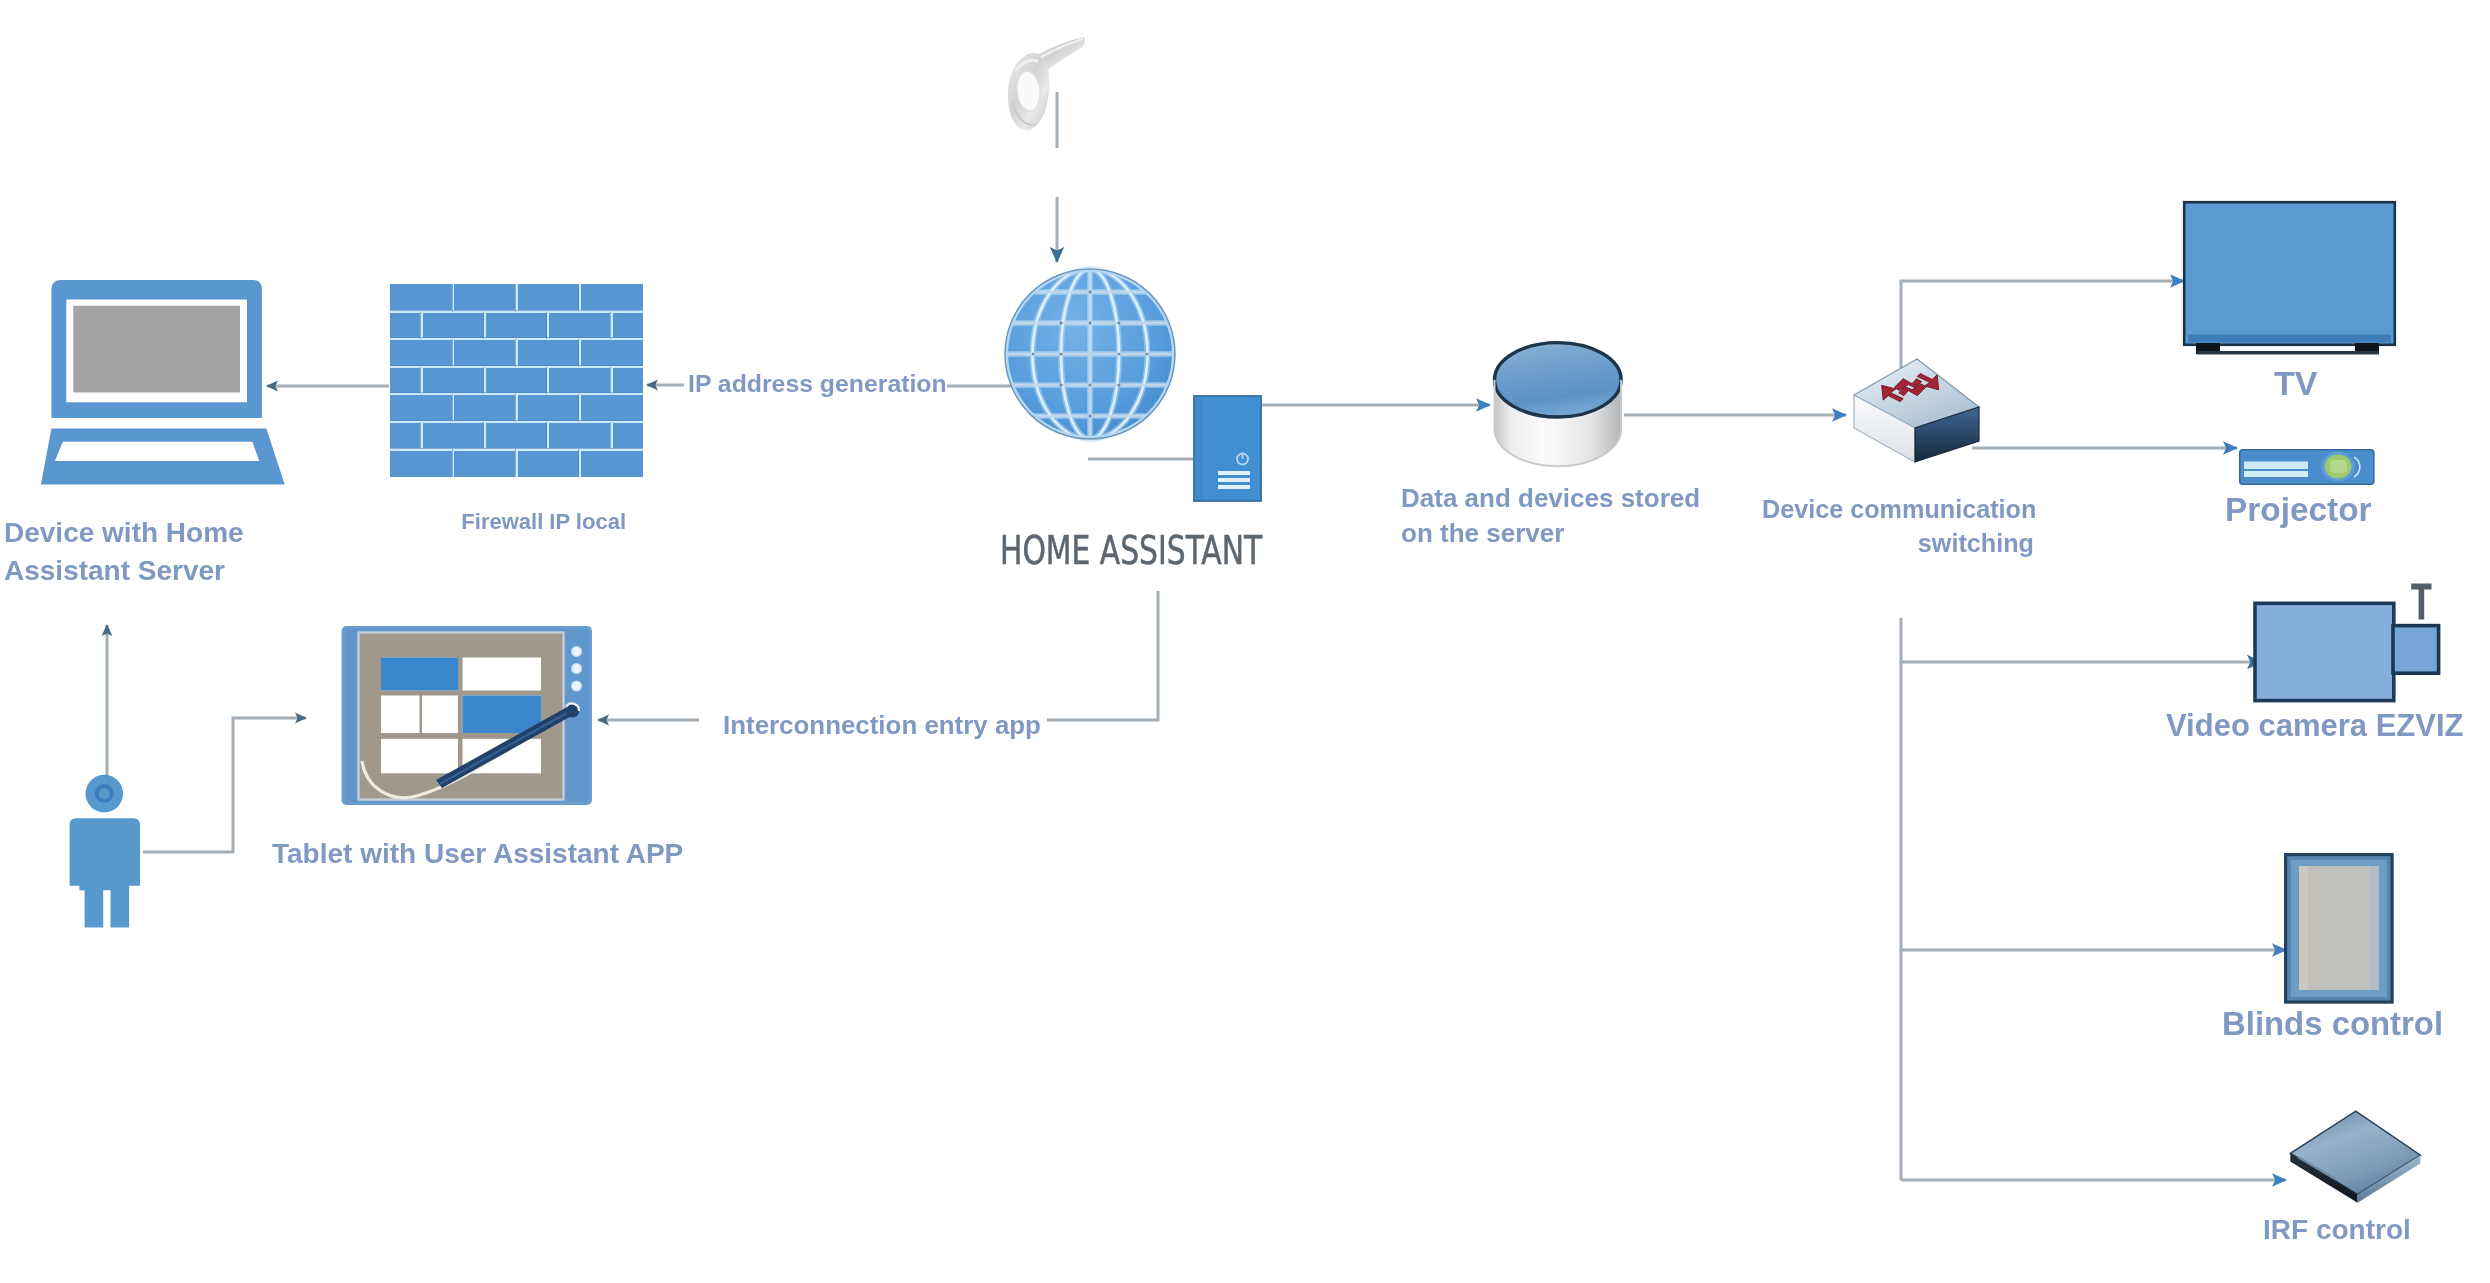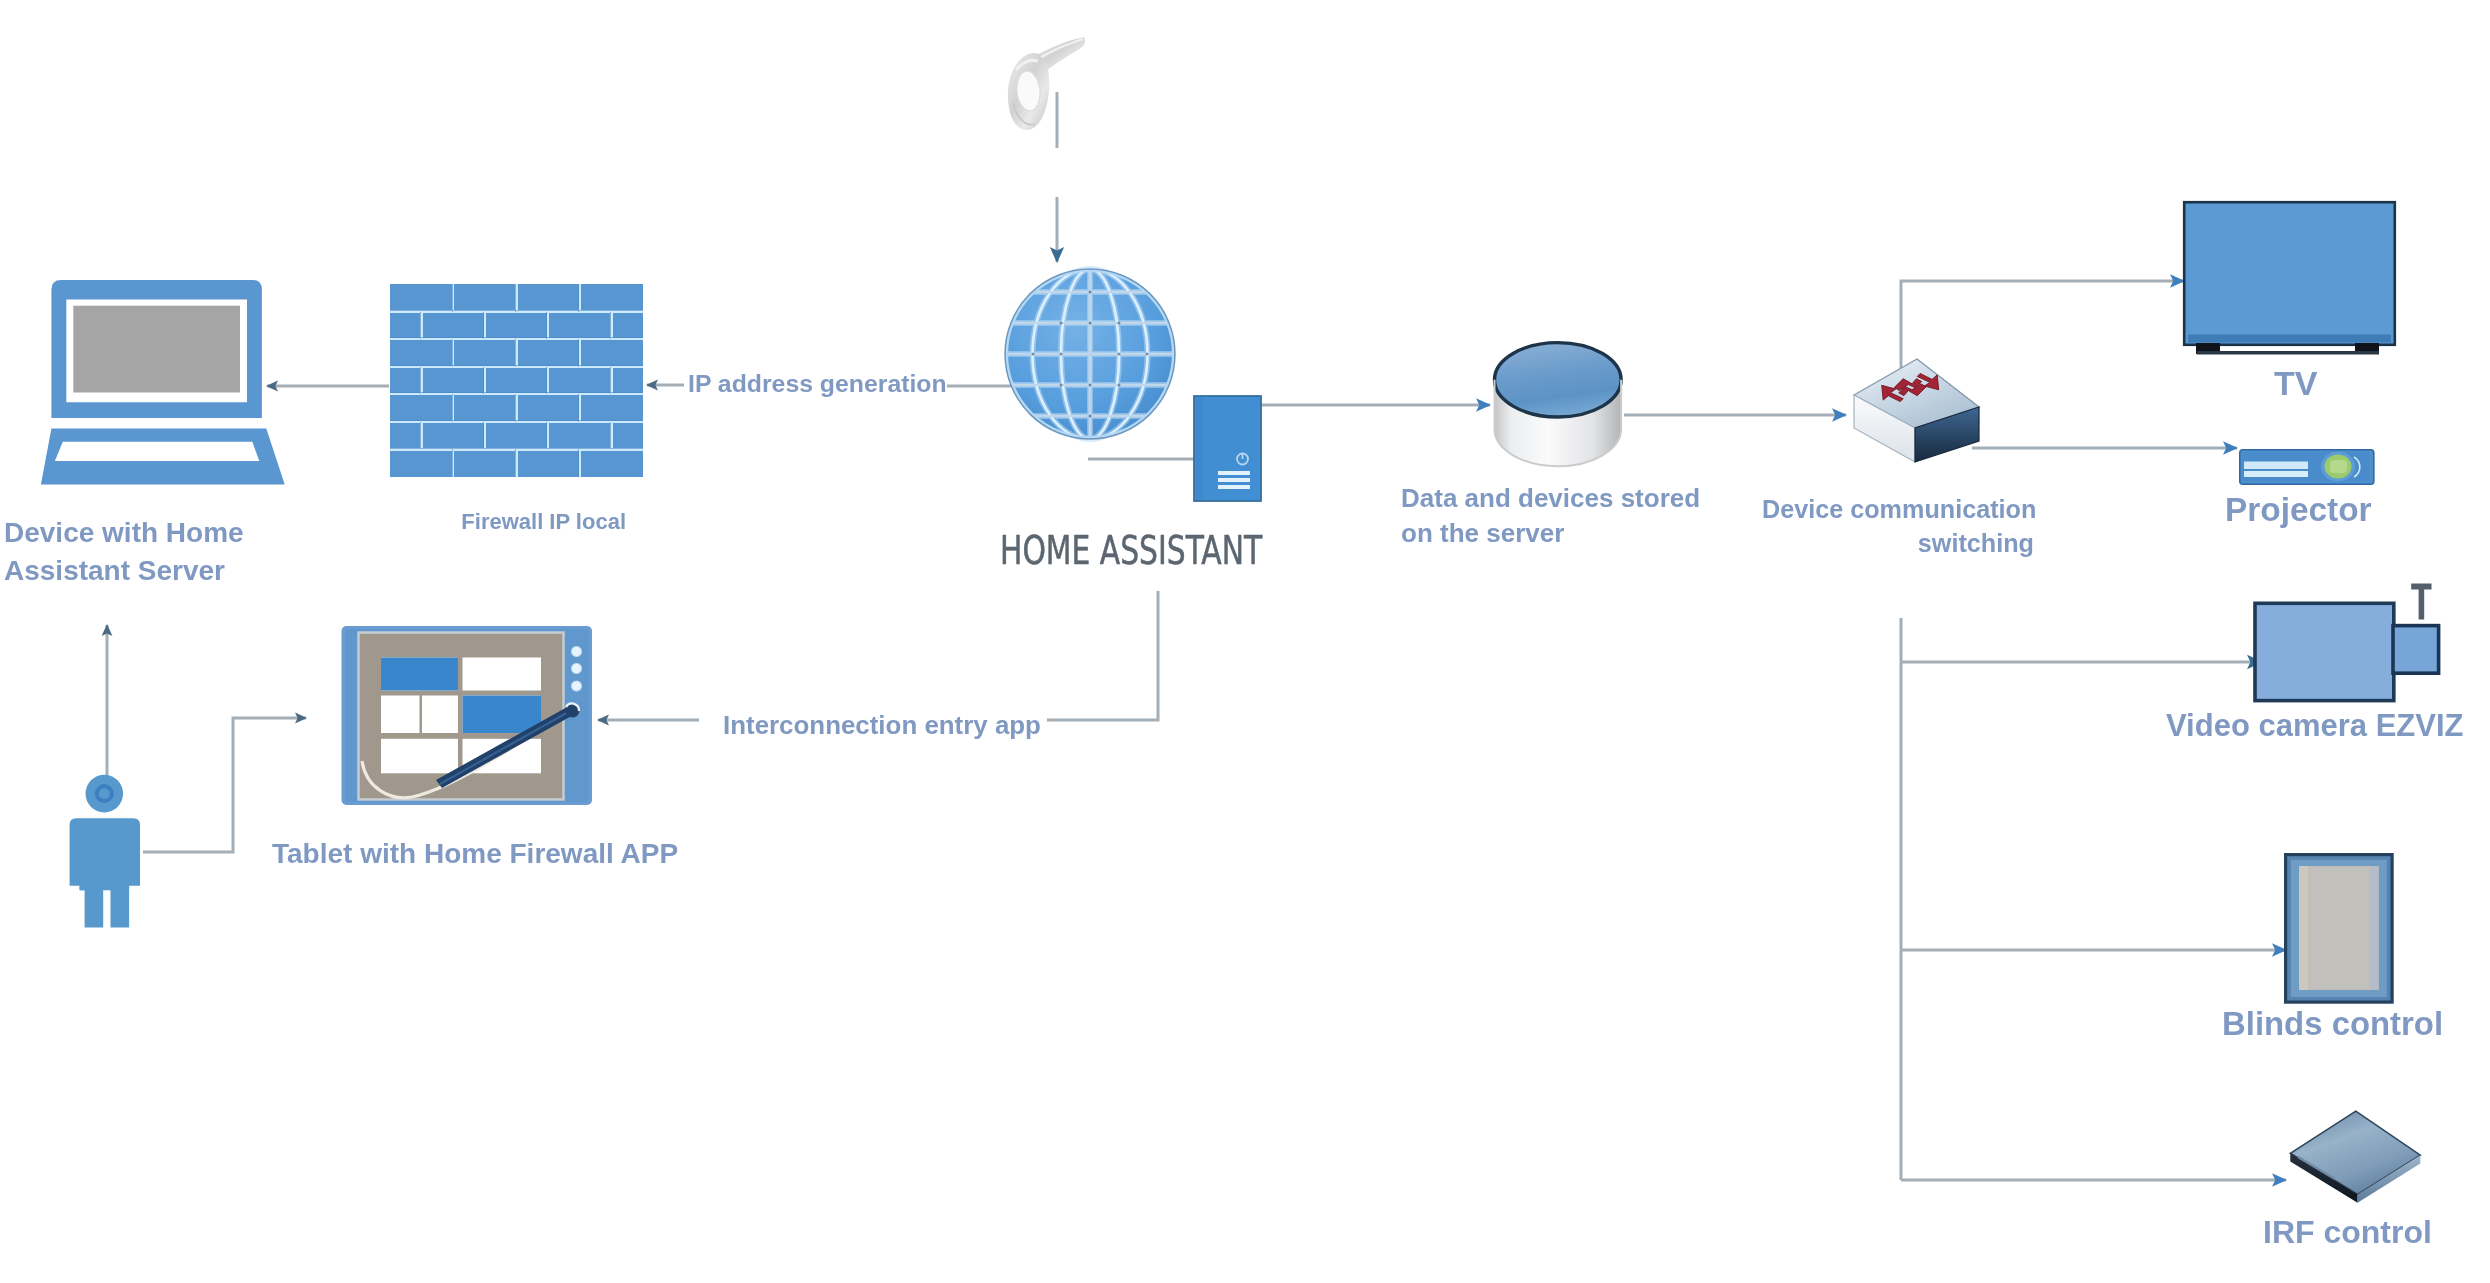--- a/index.html
+++ b/index.html
@@ -354,18 +354,18 @@
 switching</div>
 
   <div class="lbl" style="left:2274px;top:360px;font-size:34px">TV</div>
 
   <div class="lbl" style="left:2225px;top:487px;font-size:33.4px">Projector</div>
 
   <div class="lbl" style="left:2166px;top:705px;font-size:31px">Video camera EZVIZ</div>
 
   <div class="lbl" style="left:2222px;top:1002px;font-size:32.9px">Blinds control</div>
 
-  <div class="lbl" style="left:2263px;top:1211px;font-size:32px">IRF control</div>
-
-  <div class="lbl" style="left:272px;top:835px;font-size:28px">Tablet with Home Firewall APP</div>
+  <div class="lbl" style="left:2263px;top:1211px;font-size:28px">IRF control</div>
+
+  <div class="lbl" style="left:272px;top:835px;font-size:28px">Tablet with User Assistant APP</div>
 
   <div class="lbl" style="left:723px;top:708px;font-size:25.9px">Interconnection entry app</div>
 </div>
 
 </body></html>

